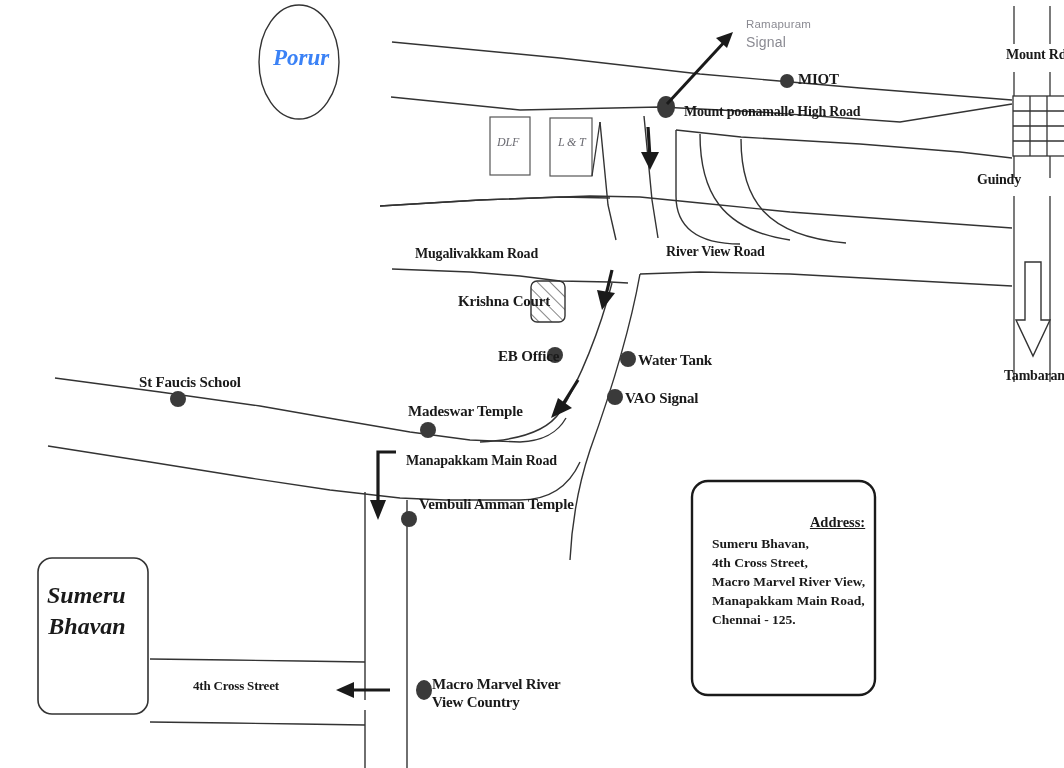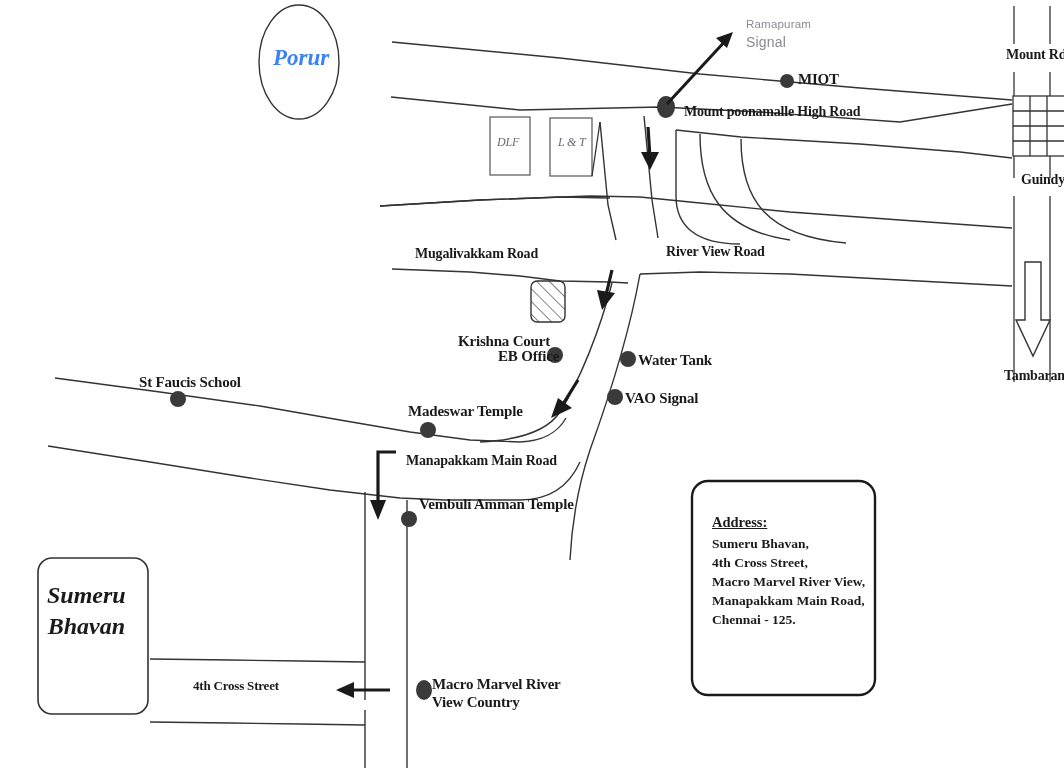--- a/index.html
+++ b/index.html
@@ -67,36 +67,37 @@
   }
   #sumeru-text {
     position: absolute;
     left: 47px;
     top: 580px;
     font-size: 24px;
     font-style: italic;
     font-weight: bold;
     color: #1a1a1a;
     line-height: 1.3;
-    text-align: center;
+    text-align: right;
   }
   #address-box-text {
     position: absolute;
     left: 712px;
     top: 512px;
     font-size: 13.5px;
     font-weight: bold;
     color: #1a1a1a;
     line-height: 1.42;
   }
   #address-box-text .addr-head {
     text-decoration: underline;
     display: block;
     font-size: 14.5px;
     margin-bottom: 1px;
+    text-align: right;
   }
   #address-box-text .addr-line { display: block; }
 </style>
 </head>
 <body>
 
 <div id="map-root">
 
   <svg id="map-svg" viewBox="0 0 1064 768">
     <defs>
@@ -213,21 +214,21 @@
 
   <div class="lbl road-label" style="left:684px; top:104px;">Mount poonamalle High Road</div>
 
   <div class="lbl bldg-label" style="left:497px; top:136px;">DLF</div>
   <div class="lbl bldg-label" style="left:558px; top:136px;">L &amp; T</div>
 
   <div class="lbl road-label" style="left:415px; top:246px;">Mugalivakkam Road</div>
 
   <div class="lbl road-label" style="left:666px; top:244px;">River View Road</div>
 
-  <div class="lbl poi-label" style="left:458px; top:293px;margin-top:40px;">Krishna Court</div>
+  <div class="lbl poi-label" style="left:458px; top:293px;">Krishna Court</div>
 
   <div class="lbl poi-label" style="left:498px; top:348px;">EB Office</div>
 
   <div class="lbl poi-label" style="left:638px; top:352px;">Water Tank</div>
 
   <div class="lbl poi-label" style="left:625px; top:390px;">VAO Signal</div>
 
   <div class="lbl poi-label" style="left:139px; top:374px;">St Faucis School</div>
 
   <div class="lbl poi-label" style="left:408px; top:403px;">Madeswar Temple</div>
@@ -236,21 +237,21 @@
 
   <div class="lbl poi-label" style="left:419px; top:496px;">Vembuli Amman Temple</div>
 
   <div class="lbl poi-label" style="left:432px; top:676px;">Macro Marvel River</div>
   <div class="lbl poi-label" style="left:432px; top:694px;">View Country</div>
 
   <div class="lbl road-label" style="left:193px; top:679px; font-size:13px;">4th Cross Street</div>
 
   <div class="lbl road-label" style="left:1006px; top:47px;">Mount Rd</div>
 
-  <div class="lbl road-label" style="left:1021px; top:172px;">Guindy</div>
+  <div class="lbl road-label" style="left:977px; top:172px;">Guindy</div>
 
   <div class="lbl road-label" style="left:1004px; top:368px;">Tambaram</div>
 
   <div id="sumeru-text">
     <span>Sumeru</span><br>
     <span>Bhavan</span>
   </div>
 
   <div id="address-box-text">
     <span class="addr-head">Address:</span>

